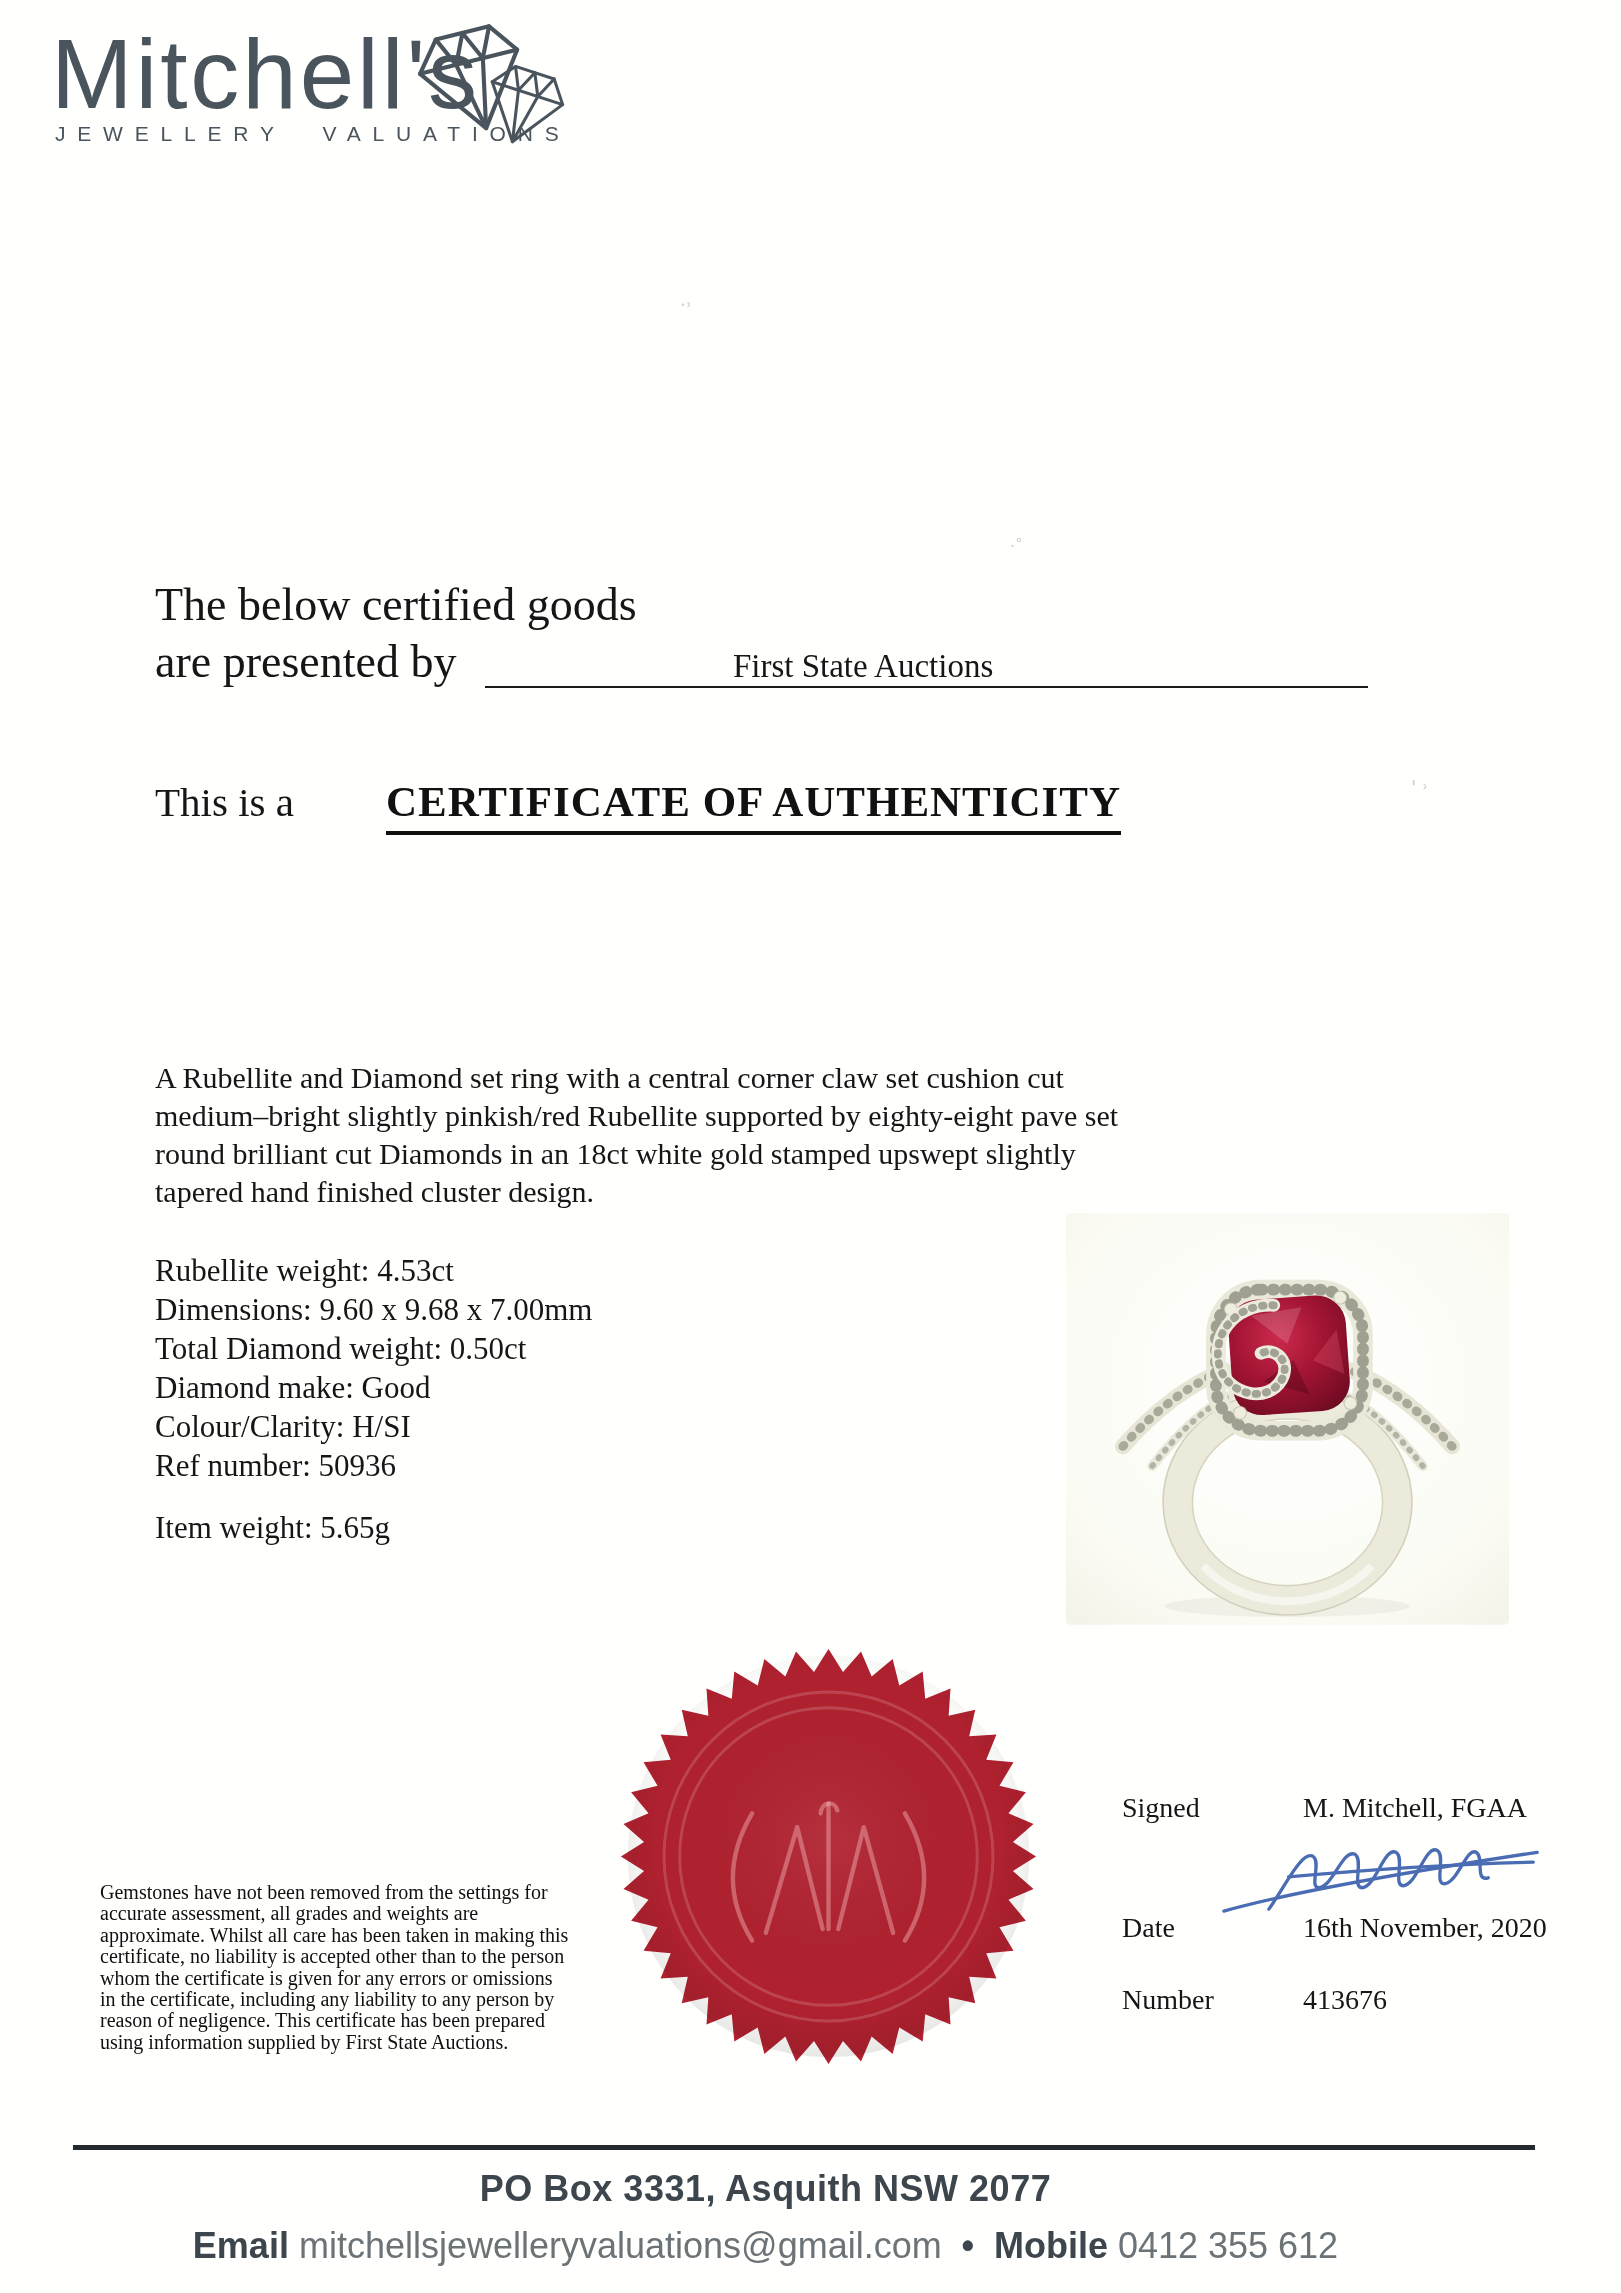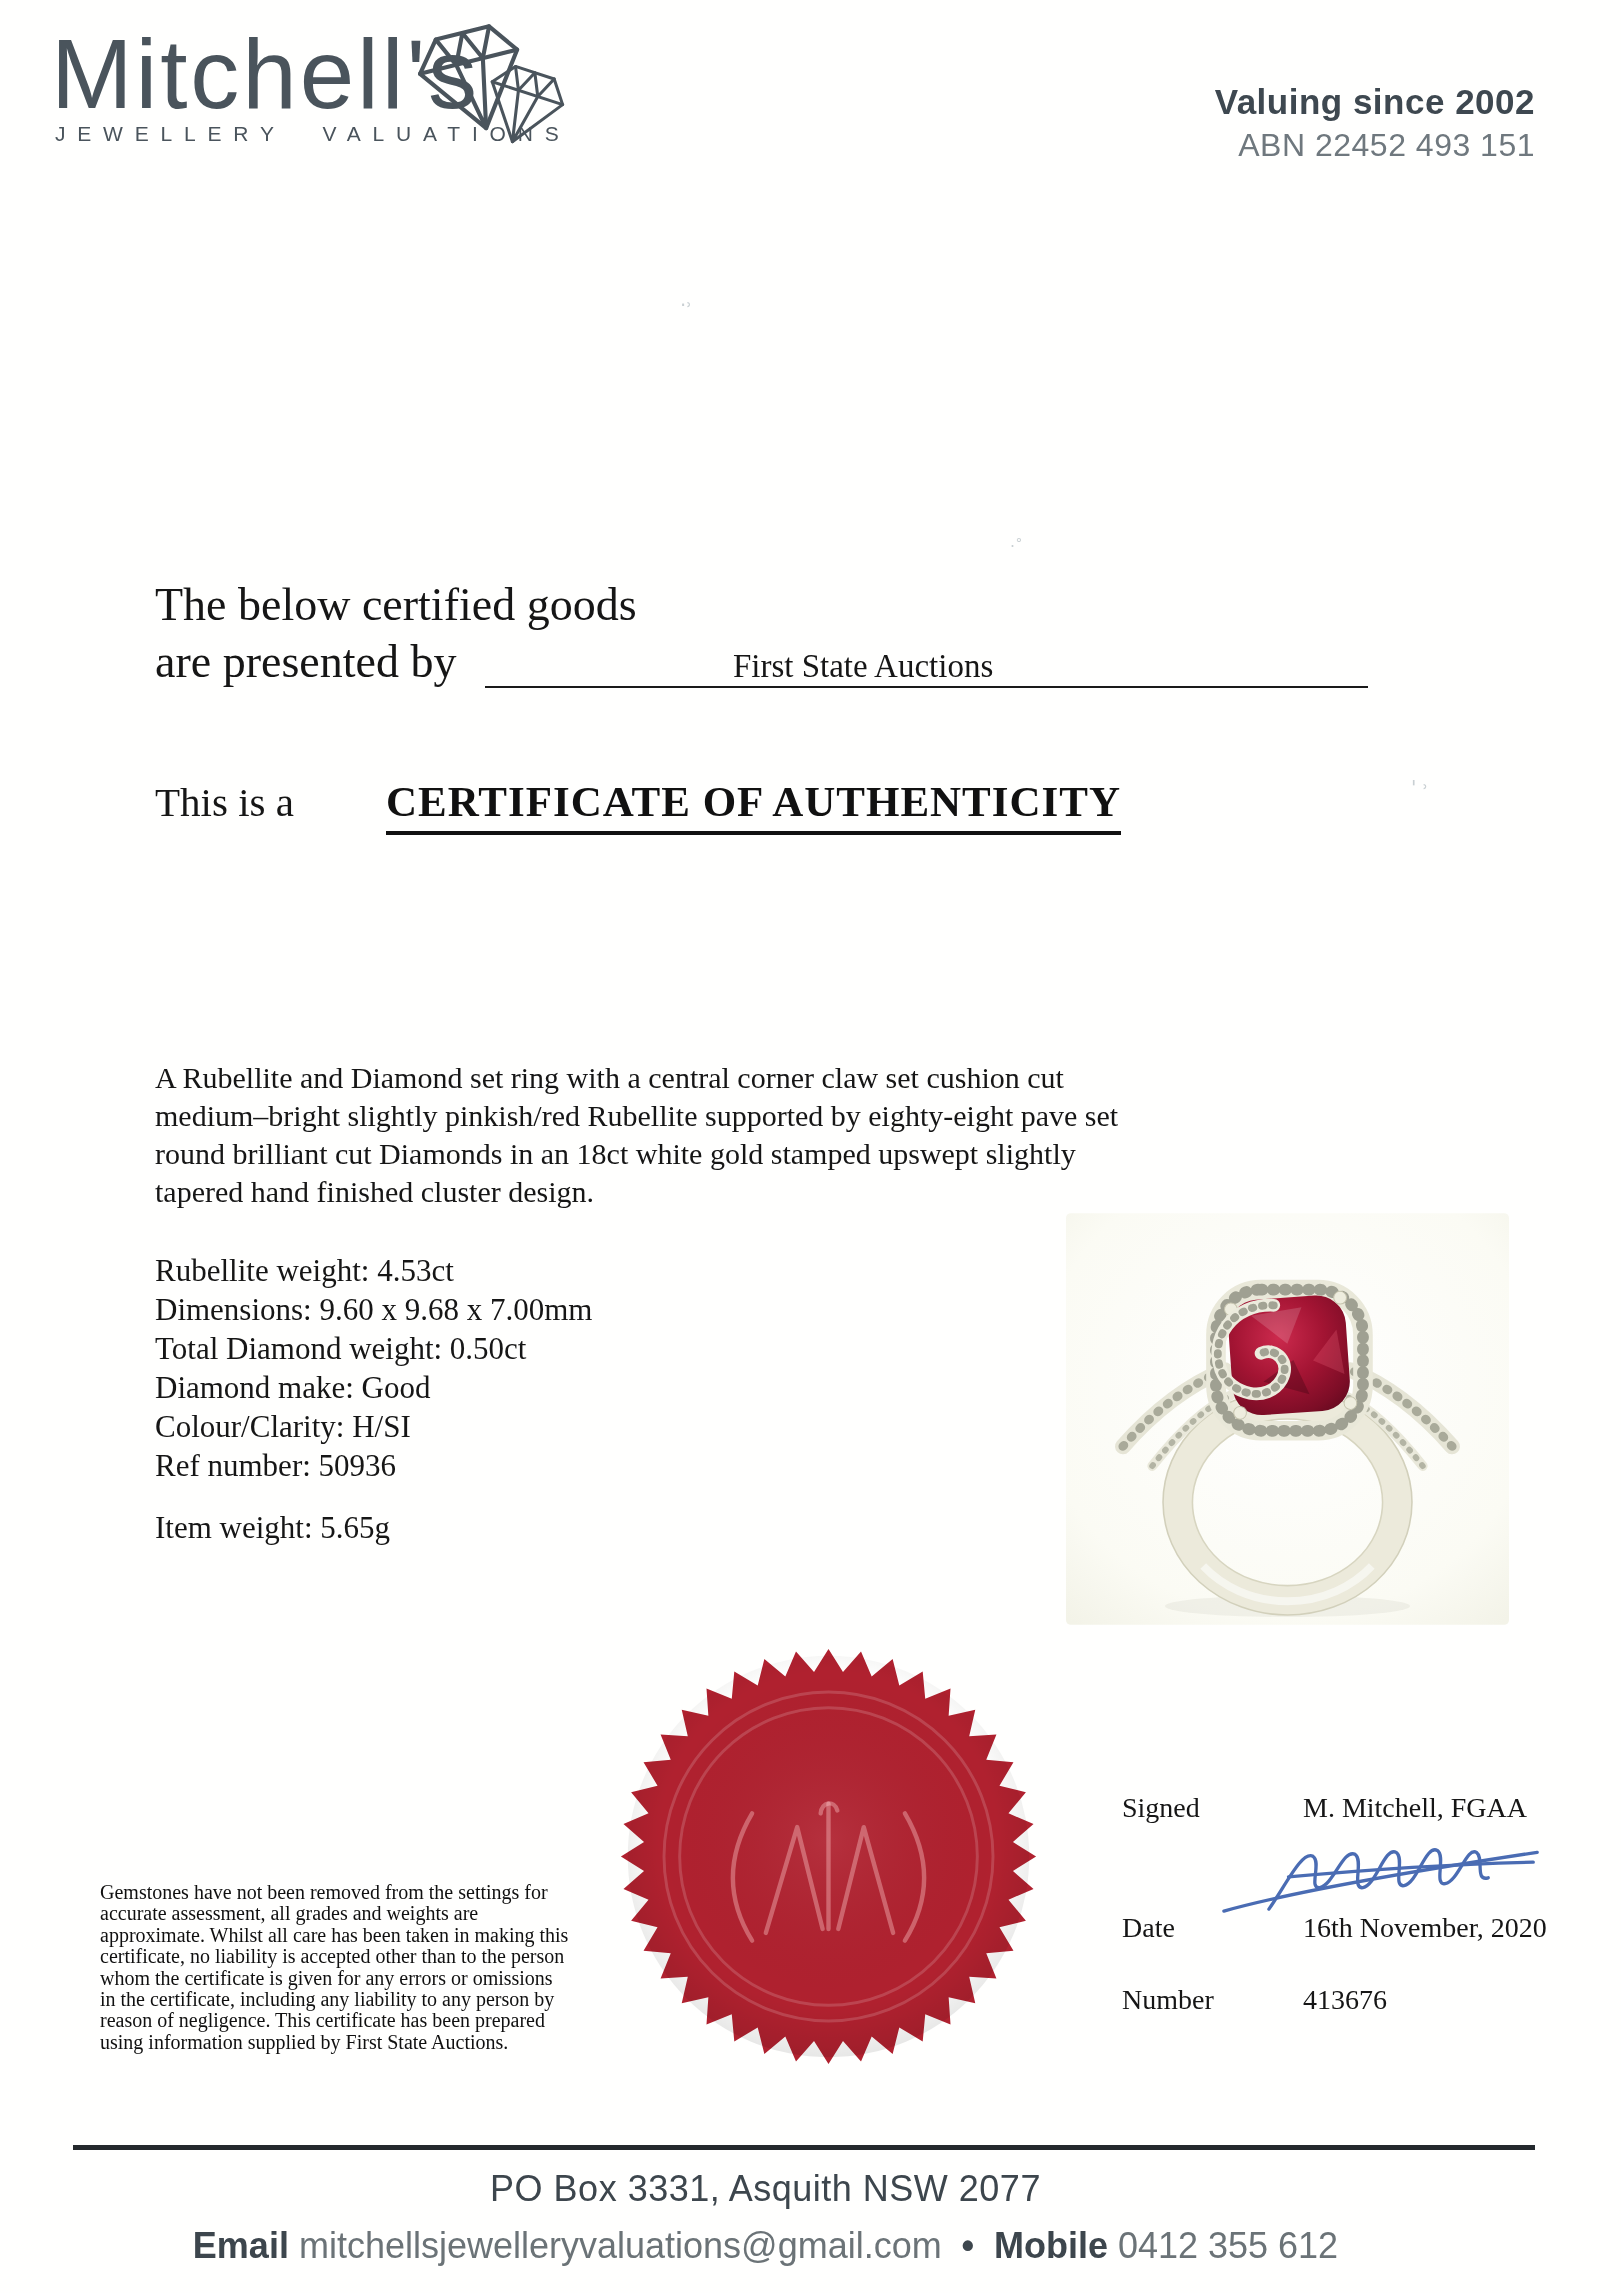--- a/index.html
+++ b/index.html
@@ -67,21 +67,21 @@
   .row-date{left:1122px;top:1912px;}
   .row-number{left:1122px;top:1984px;}
   .signature-svg{position:absolute;left:1218px;top:1823px;}
   .signature-svg path{fill:none;stroke:var(--signature-blue);stroke-width:3.4;stroke-linecap:round;}
   
   .disclaimer{position:absolute;left:100px;top:1882px;width:472px;font-size:20px;line-height:21.4px;color:#101010;}
   
   .footer-line{position:absolute;left:73px;top:2145px;width:1462px;height:4.9px;background:#24292d;}
   .footer-text{position:absolute;left:0;top:2168px;width:1621px;text-align:center;padding-right:90px;
     font-family:"Liberation Sans", sans-serif;}
-  .footer-address{font-size:36px;font-weight:400;color:var(--footer-gray);letter-spacing:0.5px;}
+  .footer-address{font-size:36px;font-weight:700;color:var(--footer-gray);letter-spacing:0.5px;}
   .footer-contact{margin-top:14.7px;font-size:36px;color:var(--footer-light);}
   .footer-contact b{color:var(--footer-gray);font-weight:700;}
   .footer-sep{color:var(--footer-gray);font-weight:700;padding:0 9.8px;}
   
   .speck{position:absolute;color:#8a98a0;opacity:.45;font-size:19.6px;font-family:"DejaVu Sans",sans-serif;}
 </style>
 </head>
 <body>
 
 <div class="page">
@@ -96,24 +96,20 @@
     </g>
     <g transform="translate(72,42) scale(0.74) rotate(18 50 50)">
       <path d="M34,16 L90,16 L112,46 L62,116 L10,46 Z"></path>
       <path d="M10,46 L112,46"></path>
       <path d="M34,16 L48,46 L62,16 L76,46 L90,16"></path>
       <path d="M48,46 L62,116 M76,46 L62,116"></path>
     </g>
   </svg>
   <div class="logo-sub">JEWELLERY VALUATIONS</div>
 
-  <div class="header-right">
-    <div class="header-tagline">Valuing since 2002</div>
-    <div class="header-abn">ABN 22452 493 151</div>
-  </div>
 
   <div class="speck" style="left:680px;top:294px;">·˒</div>
   <div class="speck" style="left:1010px;top:537px;font-size:15.7px;">·˚</div>
   <div class="speck" style="left:1411px;top:776px;">'&nbsp;˒</div>
 
   <div class="present-line1">The below  certified goods</div>
   <div class="present-row">
     <span class="present-label">are presented by</span>
     <span class="present-blank">
       <span class="present-presenter">First State Auctions</span>

